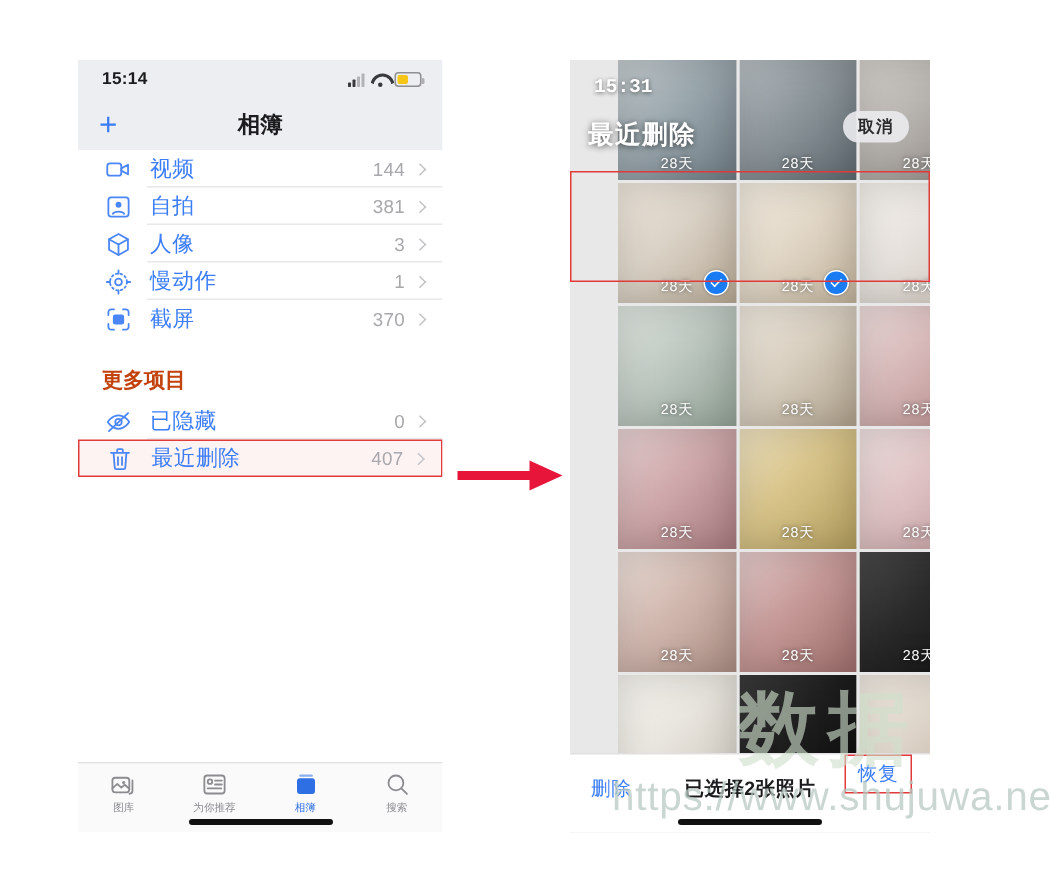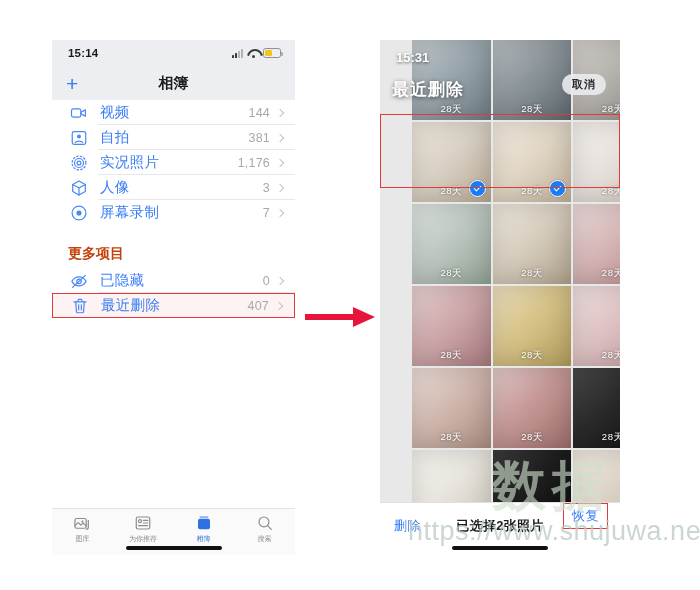--- a/index.html
+++ b/index.html
@@ -140,21 +140,21 @@
     content:"";width:6px;height:3px;border-left:1.7px solid #fff;
     border-bottom:1.7px solid #fff;transform:rotate(-45deg) translate(1px,-1px);
   }
   .sel-band{
     position:absolute;left:0;right:0;border:1.8px solid #e03a3a;
     box-sizing:border-box;pointer-events:none;
   }
 
   
   .r-overlay{
-    position:absolute;left:0;top:0;width:100%;height:74px;overflow:hidden;
+    position:absolute;left:0;top:0;width:100%;height:74px;overflow:hidden;font-family:Liberation Mono, monospace;
   }
   .ov-time{
     position:absolute;left:16px;top:10px;font-size:13px;font-weight:bold;
     color:#fff;text-shadow:0 1px 3px rgba(0,0,0,.55);
   }
   .ov-title{
     position:absolute;left:12px;top:38px;font-size:17px;font-weight:bold;
     color:#fff;text-shadow:0 1px 4px rgba(0,0,0,.6);letter-spacing:1px;
   }
   .ov-cancel{
@@ -244,52 +244,55 @@
             </svg>
           </span>
           <span class="r-label">自拍</span>
           <span class="r-count">381</span>
           <span class="chev"></span>
           <span class="sep"></span>
         </div>
         <div class="row">
           <span class="r-ico">
             <svg viewBox="0 0 24 24" width="18" height="18" fill="none" stroke="currentColor" stroke-width="1.6" stroke-linecap="round" stroke-linejoin="round">
-              <circle cx="12" cy="12" r="2.6"></circle>
-              <circle cx="12" cy="12" r="6"></circle>
-              <circle cx="12" cy="12" r="9.2" stroke-dasharray="2 3"></circle>
-            </svg>
-          </span>
-          <span class="r-label">实况照片</span>
-          <span class="r-count">1,176</span>
-          <span class="chev"></span>
-          <span class="sep"></span>
-        </div>
-        <div class="row">
-          <span class="r-ico">
-            <svg viewBox="0 0 24 24" width="18" height="18" fill="none" stroke="currentColor" stroke-width="1.6" stroke-linecap="round" stroke-linejoin="round">
               <path d="M12 2.6l8.4 4.8v9.2L12 21.4 3.6 16.6V7.4z"></path>
               <path d="M3.6 7.4L12 12l8.4-4.6M12 12v9.4"></path>
             </svg>
           </span>
           <span class="r-label">人像</span>
           <span class="r-count">3</span>
           <span class="chev"></span>
           <span class="sep"></span>
         </div>
         <div class="row">
           <span class="r-ico">
             <svg viewBox="0 0 24 24" width="18" height="18" fill="none" stroke="currentColor" stroke-width="1.6" stroke-linecap="round" stroke-linejoin="round">
-              <circle cx="12" cy="12" r="9.2"></circle>
-              <circle cx="12" cy="12" r="3.4" fill="currentColor" stroke="none"></circle>
-            </svg>
-          </span>
-          <span class="r-label">屏幕录制</span>
-          <span class="r-count">7</span>
-          <span class="chev"></span>
+              <circle cx="12" cy="12" r="3"></circle>
+              <g stroke-dasharray="1.5 2.6">
+                <circle cx="12" cy="12" r="7.5"></circle>
+              </g>
+              <path d="M12 1.6v3M12 19.4v3M1.6 12h3M19.4 12h3"></path>
+            </svg>
+          </span>
+          <span class="r-label">慢动作</span>
+          <span class="r-count">1</span>
+          <span class="chev"></span>
+          <span class="sep"></span>
+        </div>
+        <div class="row">
+          <span class="r-ico">
+            <svg viewBox="0 0 24 24" width="18" height="18" fill="none" stroke="currentColor" stroke-width="1.6" stroke-linecap="round" stroke-linejoin="round">
+              <path d="M3 8V5.5A2.5 2.5 0 015.5 3H8M16 3h2.5A2.5 2.5 0 0121 5.5V8M21 16v2.5a2.5 2.5 0 01-2.5 2.5H16M8 21H5.5A2.5 2.5 0 013 18.5V16"></path>
+              <rect x="7" y="7.5" width="10" height="9" rx="2" fill="currentColor" stroke="none"></rect>
+            </svg>
+          </span>
+          <span class="r-label">截屏</span>
+          <span class="r-count">370</span>
+          <span class="chev"></span>
+          <span class="sep"></span>
         </div>
       </div>
 
     <div class="group-gap"></div>
     <div class="group-head">更多项目</div>
     <div class="list" id="more-list">
         <div class="row">
           <span class="r-ico">
             <svg viewBox="0 0 24 24" width="18" height="18" fill="none" stroke="currentColor" stroke-width="1.6" stroke-linecap="round" stroke-linejoin="round">
               <path d="M2.5 12.5S6 6.5 12 6.5s9.5 6 9.5 6-3.5 6-9.5 6-9.5-6-9.5-6z"></path>

